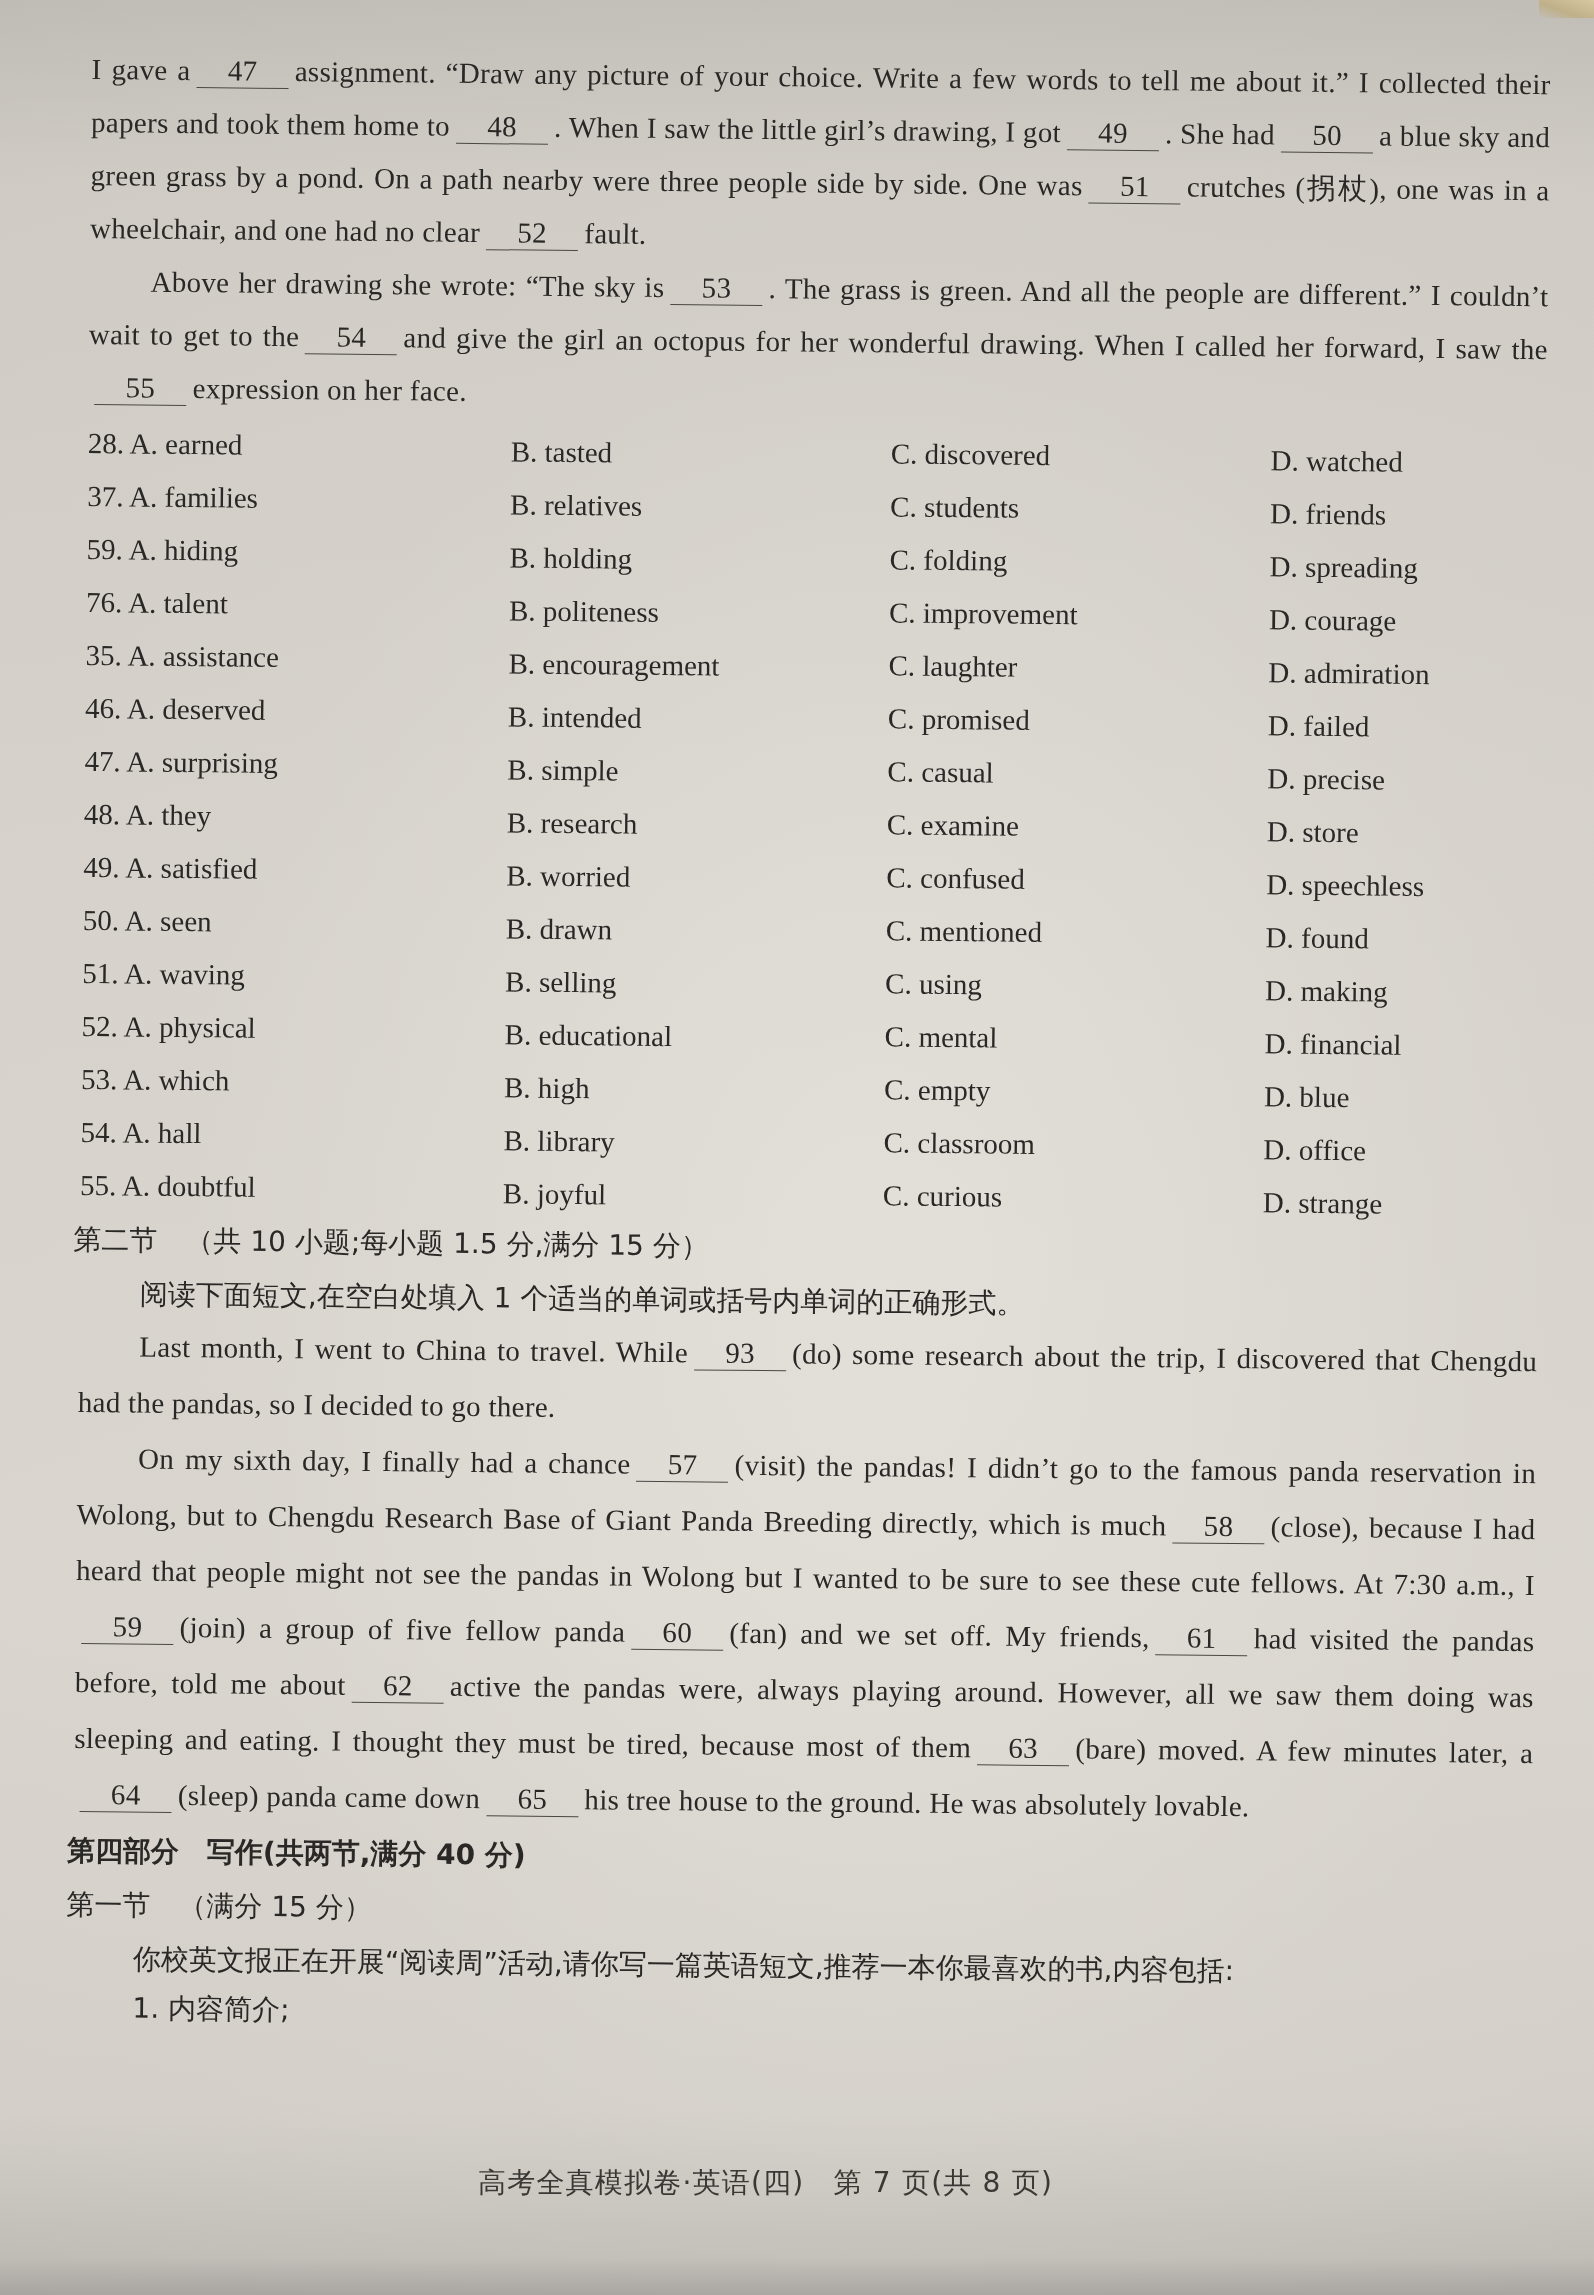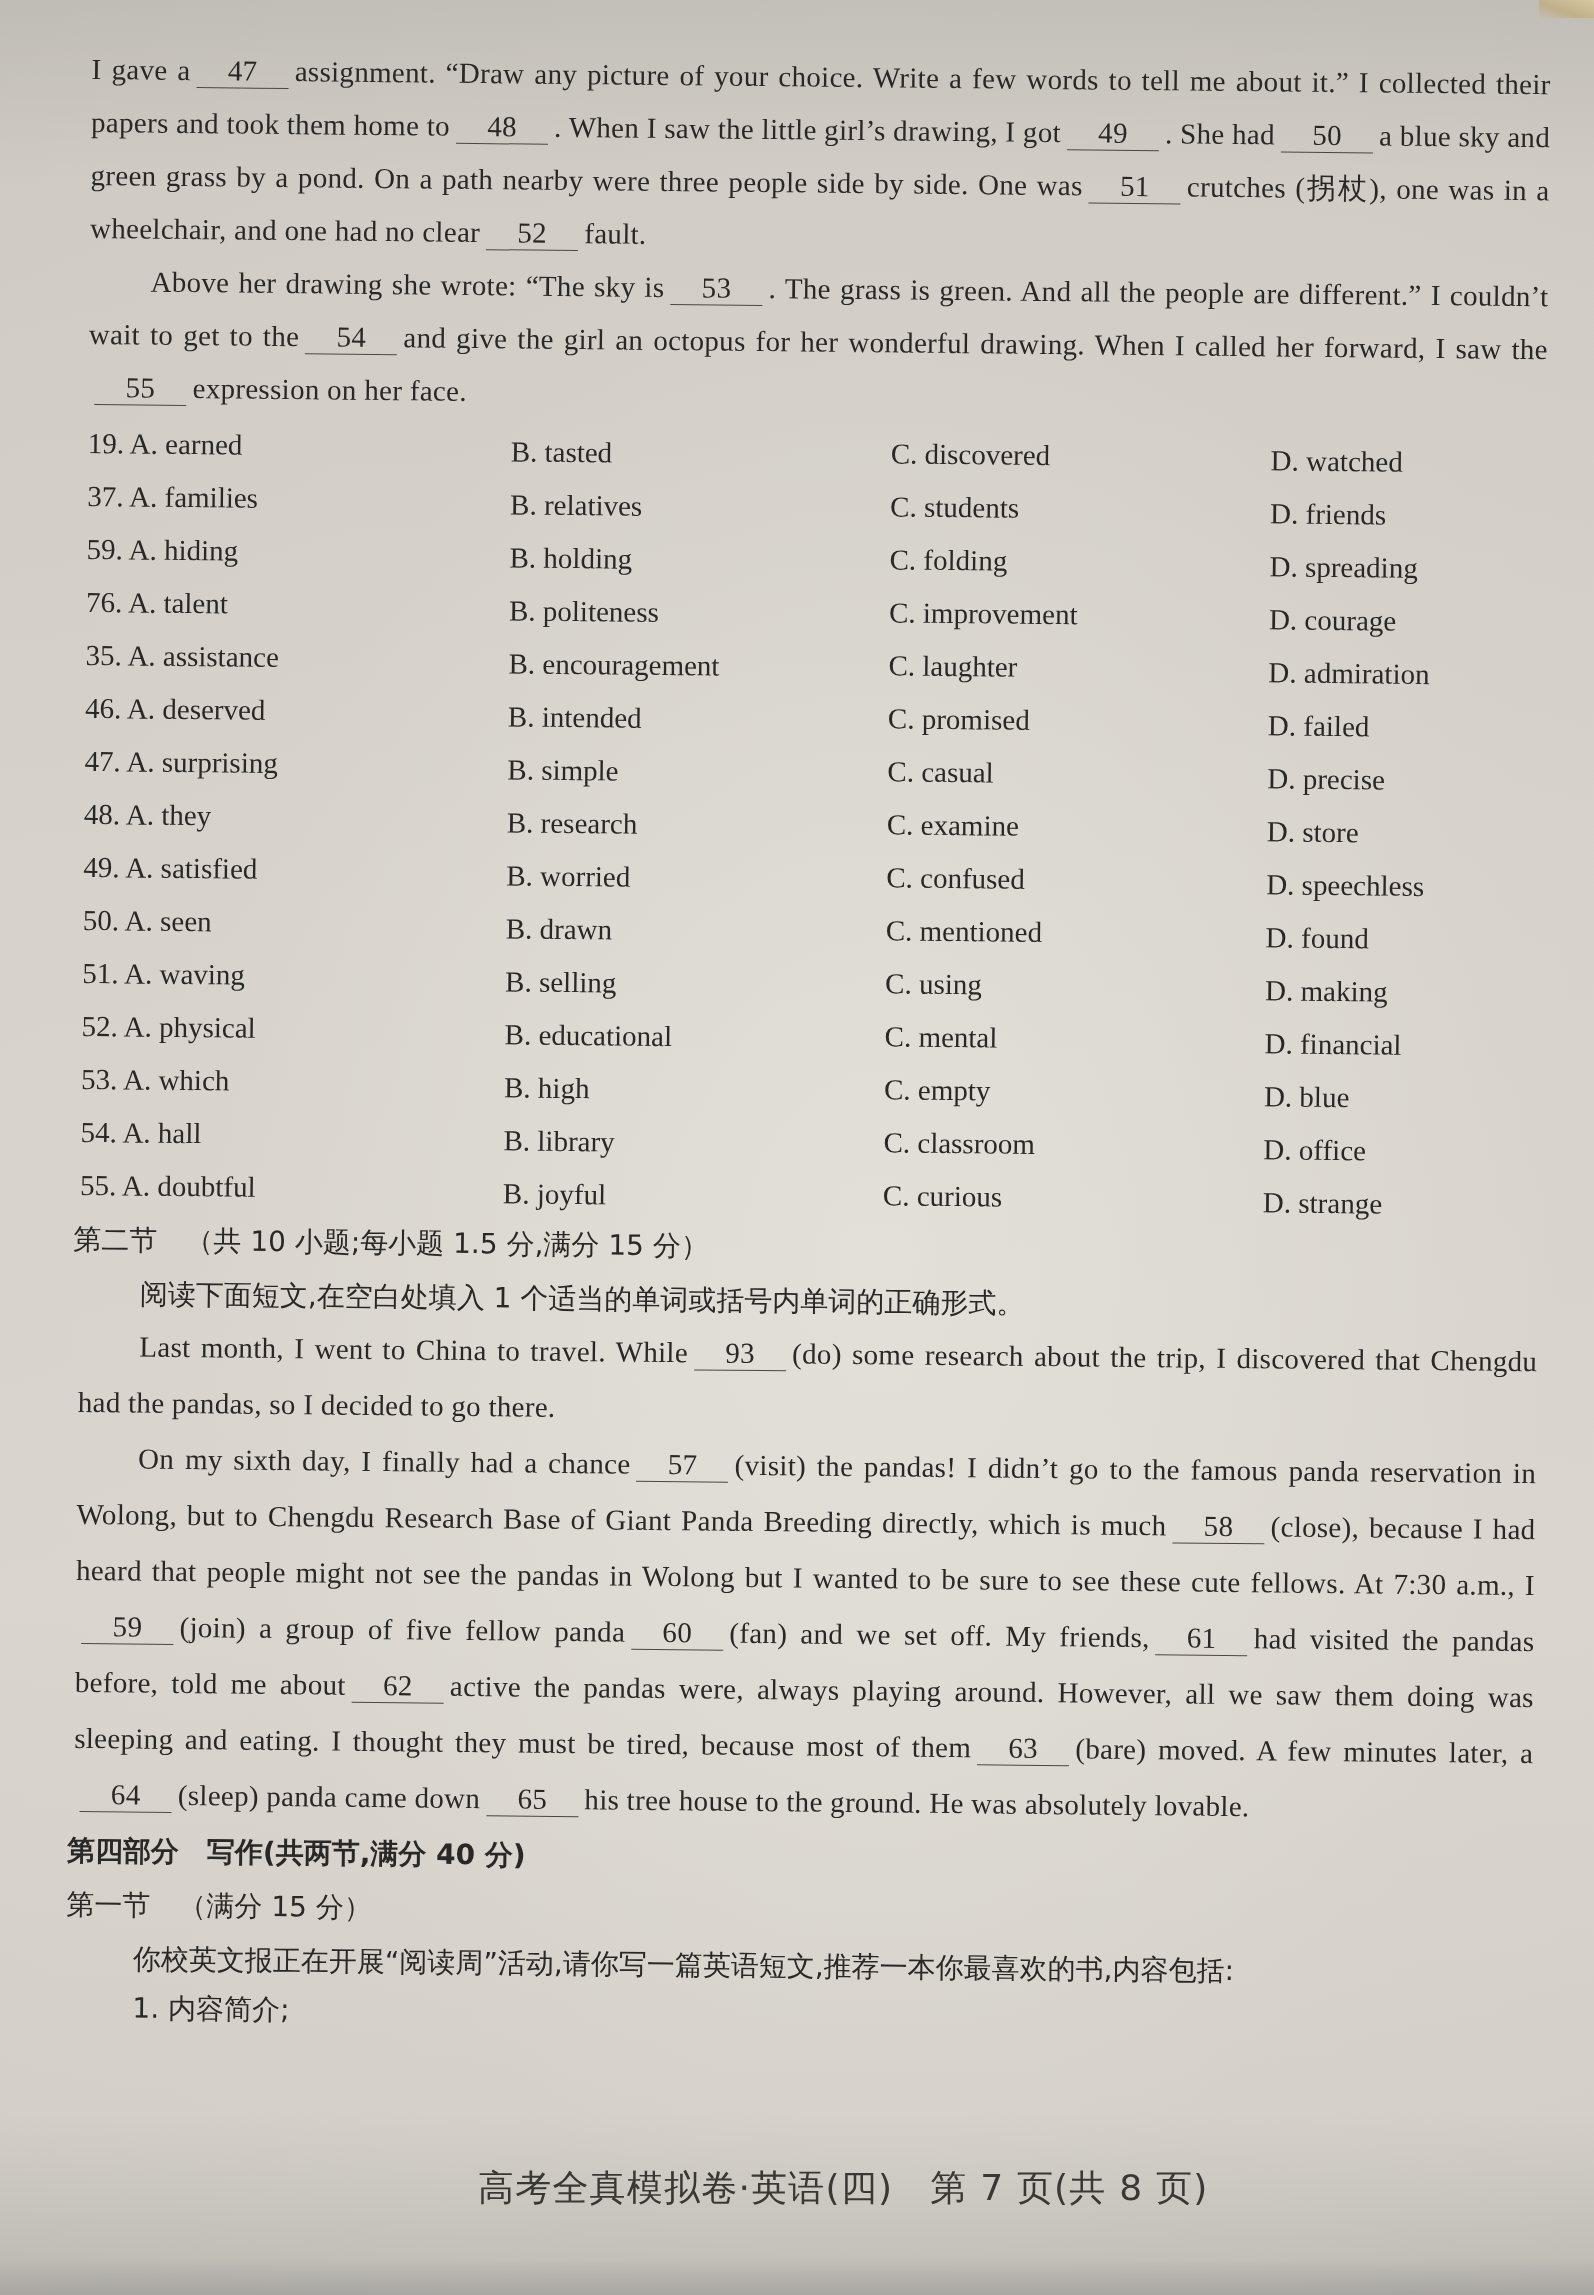--- a/index.html
+++ b/index.html
@@ -55,42 +55,42 @@
     .instr {
       font-family: "DejaVu Sans", sans-serif; font-size: 28px; line-height: 49px;
       text-indent: 61px; margin: 0;
     }
     .para2 {
       font-size: 29px; line-height: 56px; text-align: justify; margin: 0;
       letter-spacing: 0.3px;
     }
     .footer {
       position: absolute; left: 478px; top: 2164px;
-      font-family: "DejaVu Sans", sans-serif; font-size: 36px; color: #3a3835;
+      font-family: "DejaVu Sans", sans-serif; font-size: 28px; color: #3a3835;
       letter-spacing: 1.2px;
     }
   </style>
 </head>
 <body>
 
 <div class="page"></div>
 <div class="corner-fold"></div>
 
 <div class="content">
 
   <p class="para">
     <span>I gave a</span><span class="blank">47</span><span>assignment. “Draw any picture of your choice. Write a few words to tell me about it.” I collected their papers and took them home to</span><span class="blank">48</span><span>. When I saw the little girl’s drawing, I got</span><span class="blank">49</span><span>. She had</span><span class="blank">50</span><span>a blue sky and green grass by a pond. On a path nearby were three people side by side. One was</span><span class="blank">51</span><span>crutches (拐杖), one was in a wheelchair, and one had no clear</span><span class="blank">52</span><span>fault.</span>
   </p>
   <p class="para indent">
     <span>Above her drawing she wrote: “The sky is</span><span class="blank">53</span><span>. The grass is green. And all the people are different.” I couldn’t wait to get to the</span><span class="blank">54</span><span>and give the girl an octopus for her wonderful drawing. When I called her forward, I saw the</span><span class="blank">55</span><span>expression on her face.</span>
   </p>
 
   <div class="options">
     <div class="opt-row">
-        <span><span>19</span>. <span>A. earned</span></span>
+        <span><span>28</span>. <span>A. earned</span></span>
         <span class="b">B. tasted</span>
         <span class="c">C. discovered</span>
         <span class="d">D. watched</span>
       </div>
     <div class="opt-row">
         <span><span>37</span>. <span>A. families</span></span>
         <span class="b">B. relatives</span>
         <span class="c">C. students</span>
         <span class="d">D. friends</span>
       </div>

